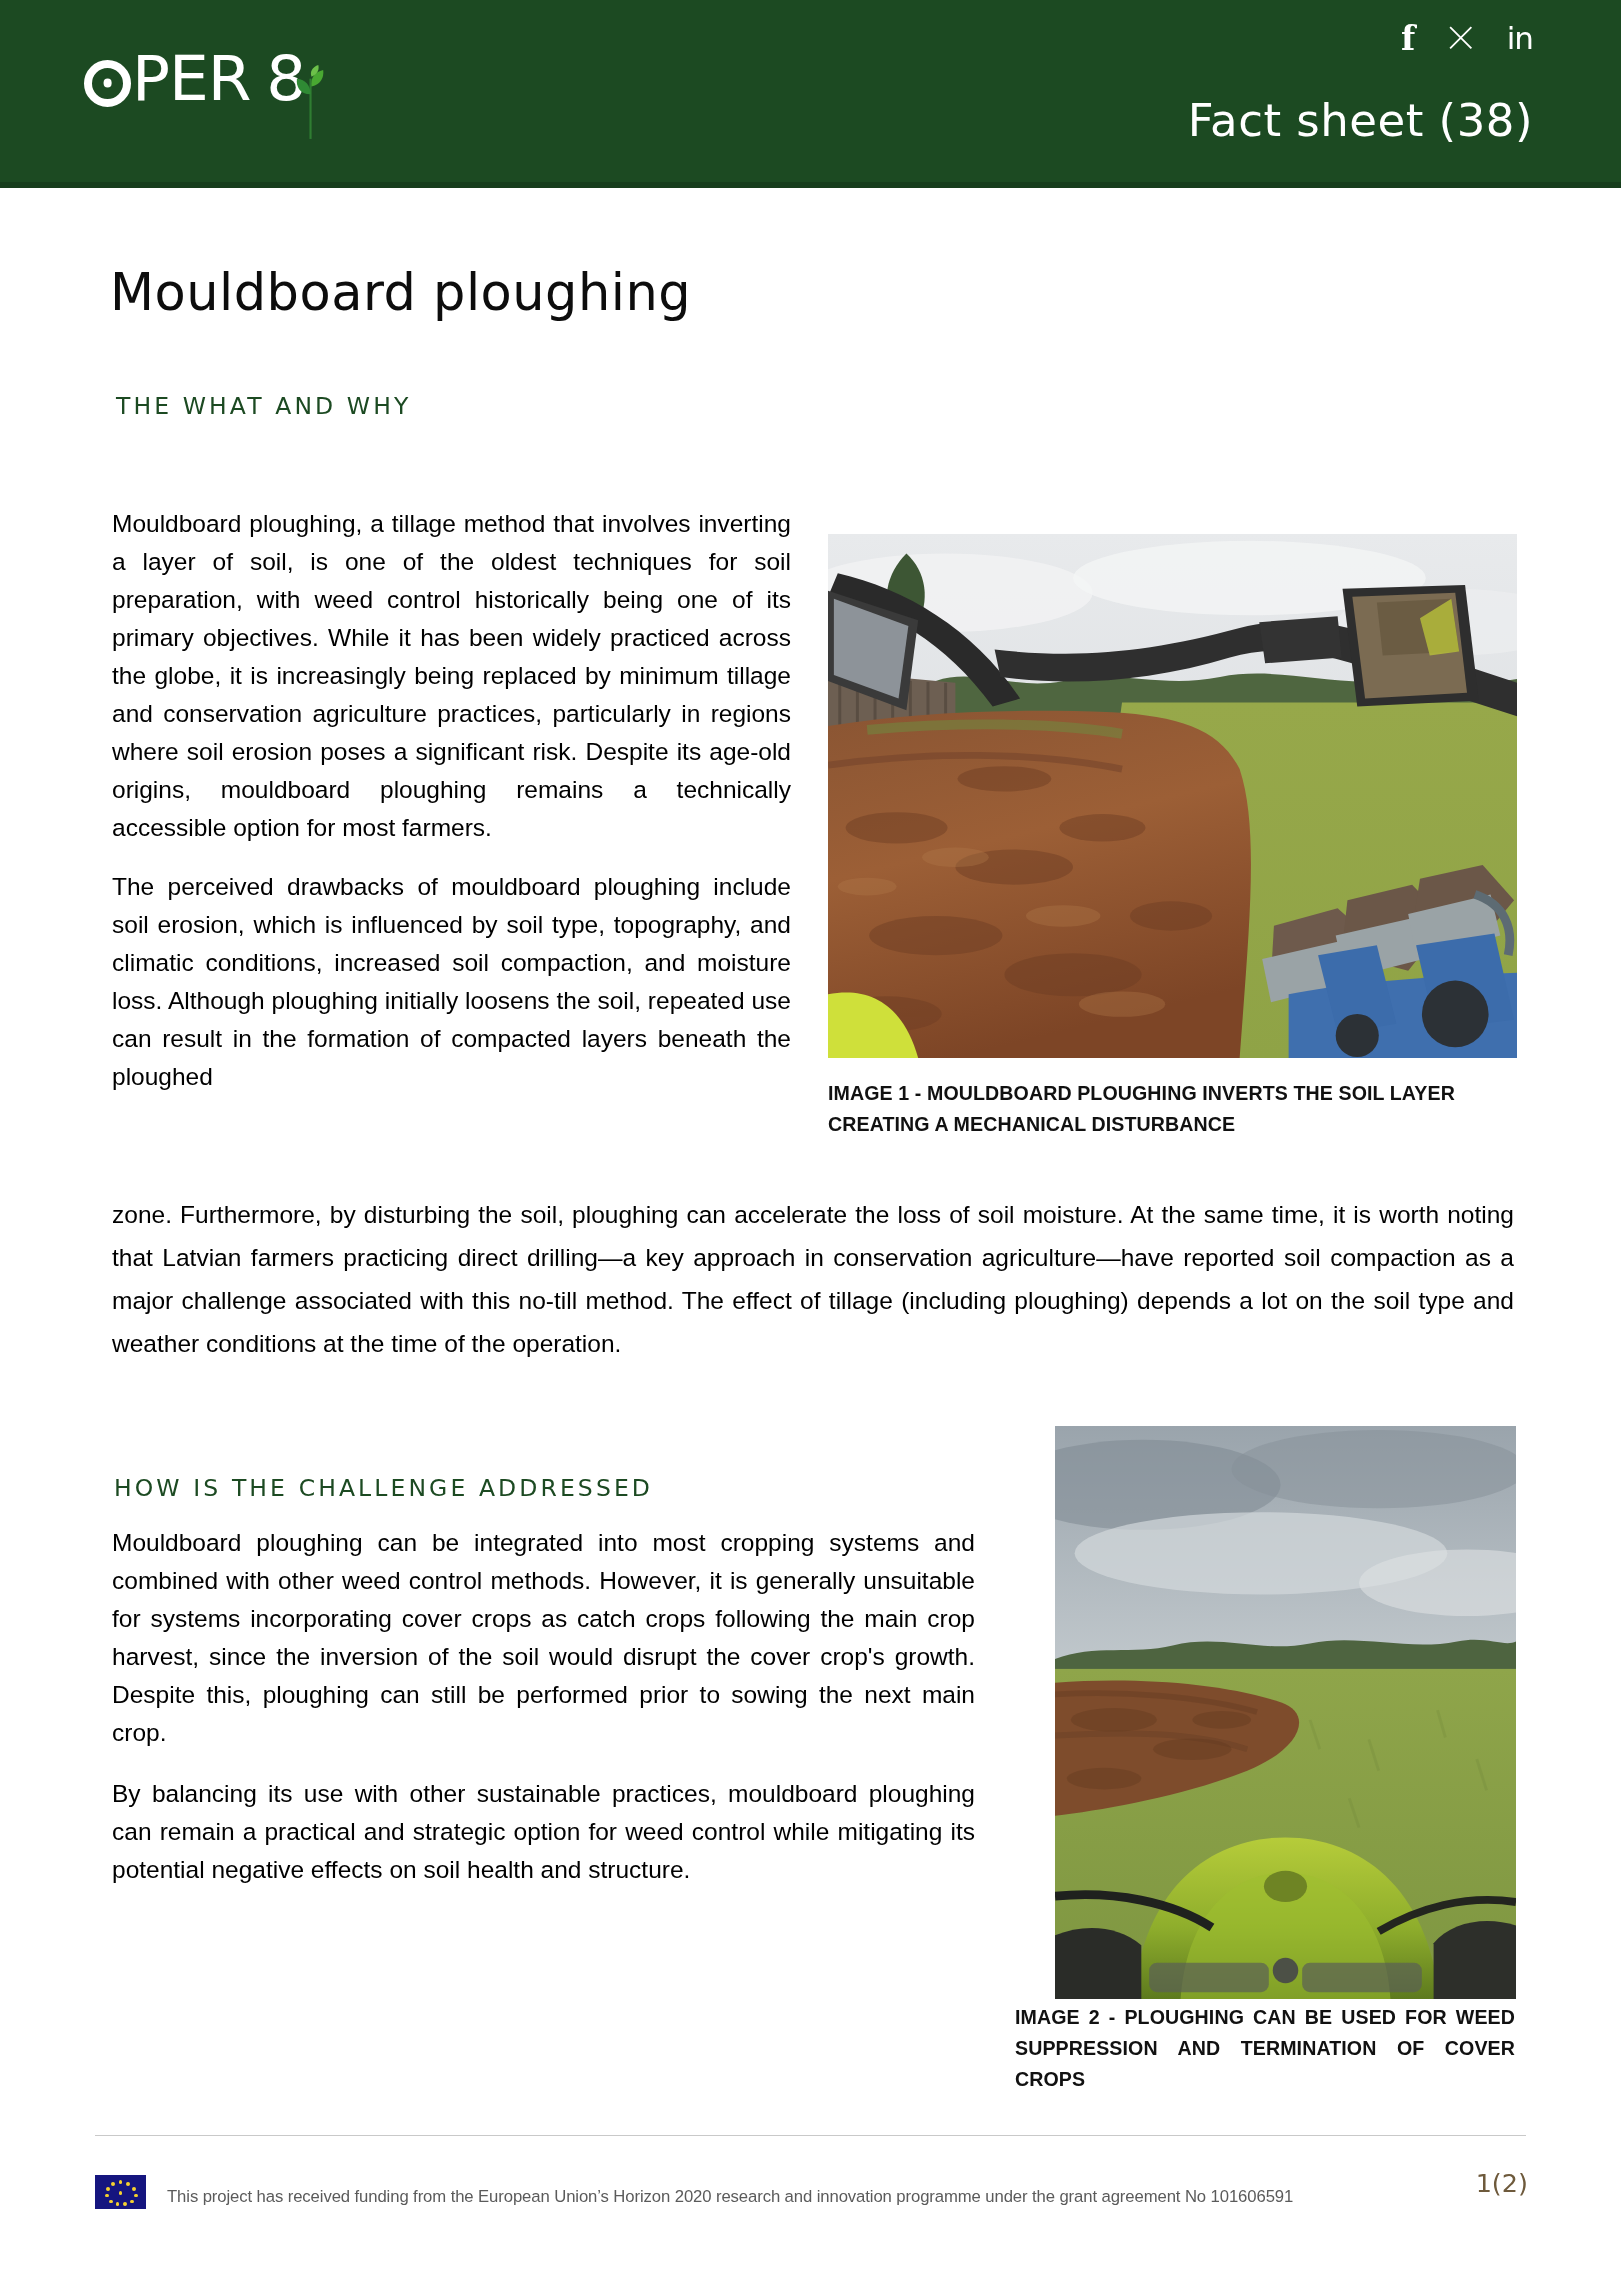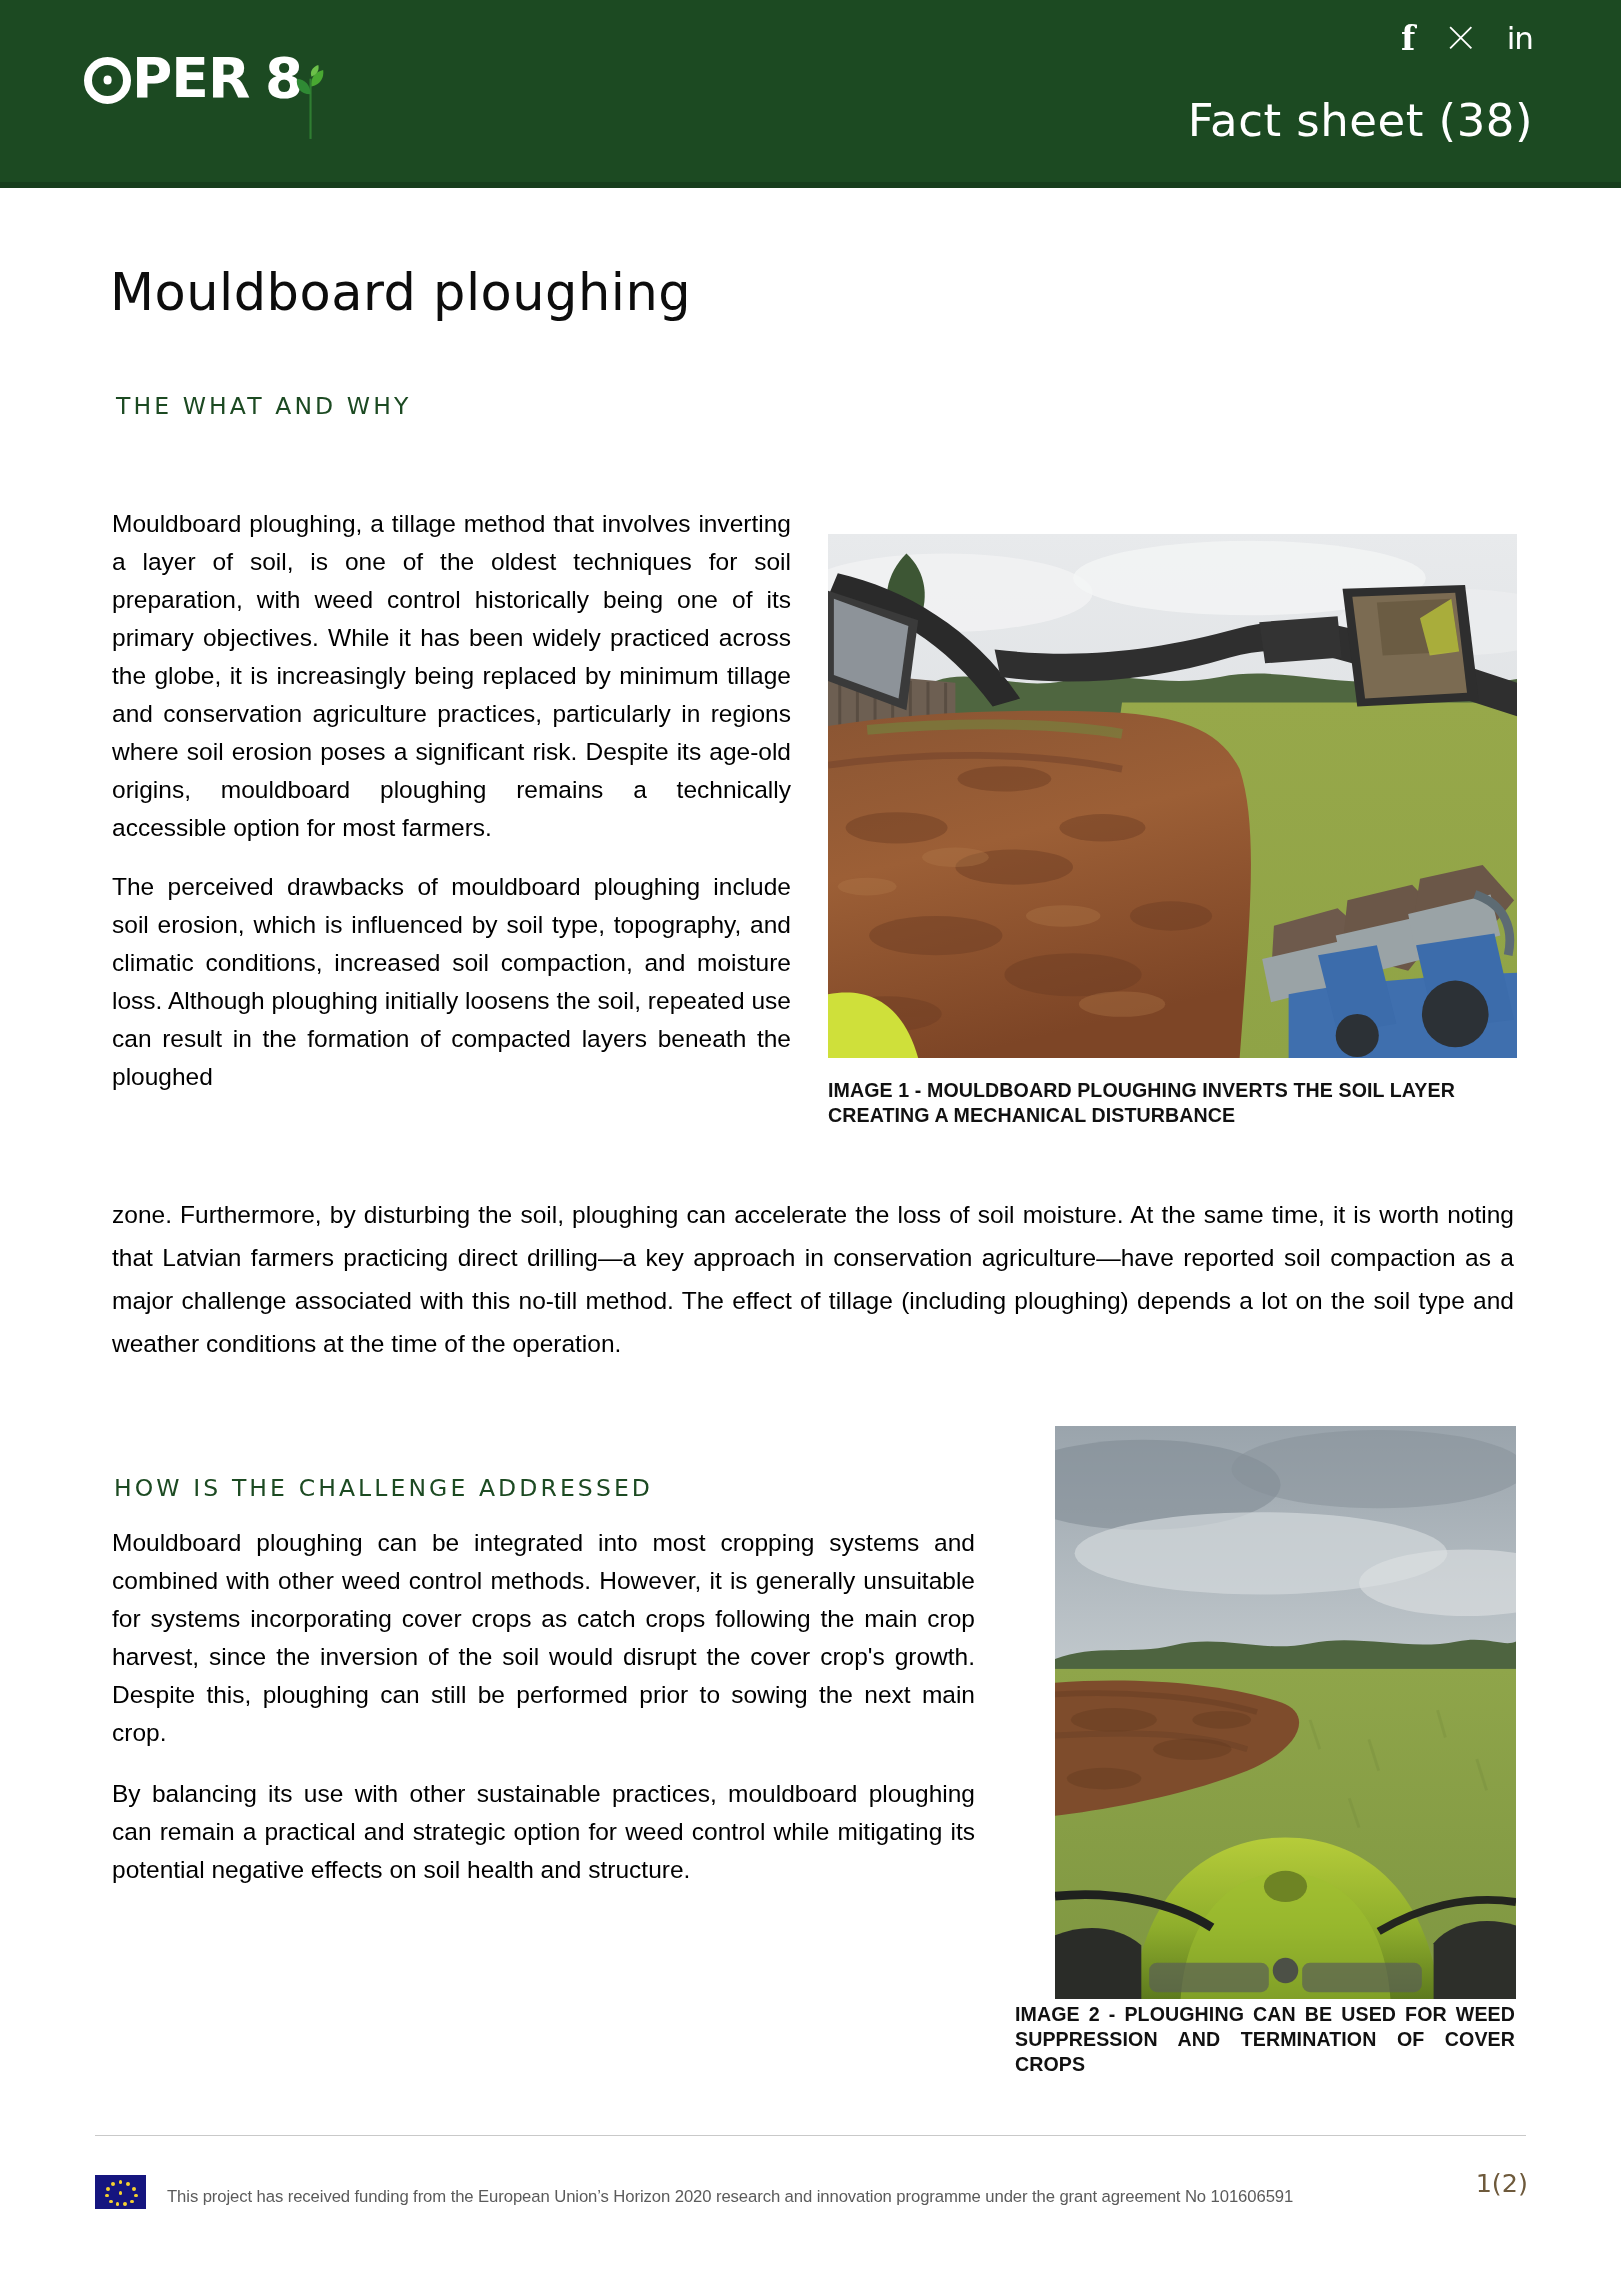--- a/index.html
+++ b/index.html
@@ -37,22 +37,22 @@
   .logo {
     position: absolute;
     left: 84px;
     top: 47px;
     height: 63px;
     display: flex;
     align-items: center;
   }
   .logo-text {
     font-family: "DejaVu Sans", sans-serif;
-    font-size: 55px;
-    font-weight: 700;
+    font-size: 63px;
+    font-weight: 400;
     letter-spacing: 1px;
     color: #ffffff;
     line-height: 1;
     position: relative;
   }
   .logo-o {
     display: inline-block;
     width: 47px; height: 47px;
     border: 8.8px solid #ffffff;
     border-radius: 50%;
@@ -196,21 +196,21 @@
     top: 1426px;
     width: 461px;
     height: 573px;
   }
 
   .caption {
     position: absolute;
     font-family: "Liberation Sans", sans-serif;
     font-size: 19.6px;
     font-weight: 700;
-    line-height: 25px;
+    line-height: 31px;
     color: #111111;
     letter-spacing: 0.1px;
   }
   .caption-1 {
     left: 828px;
     top: 1078px;
     width: 696px;
   }
   .caption-2 {
     left: 1015px;

